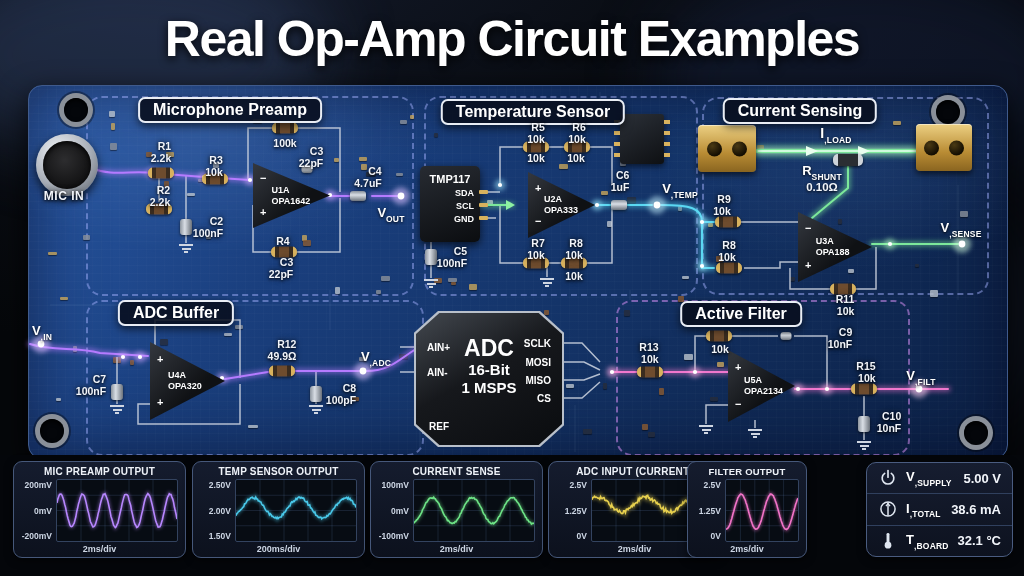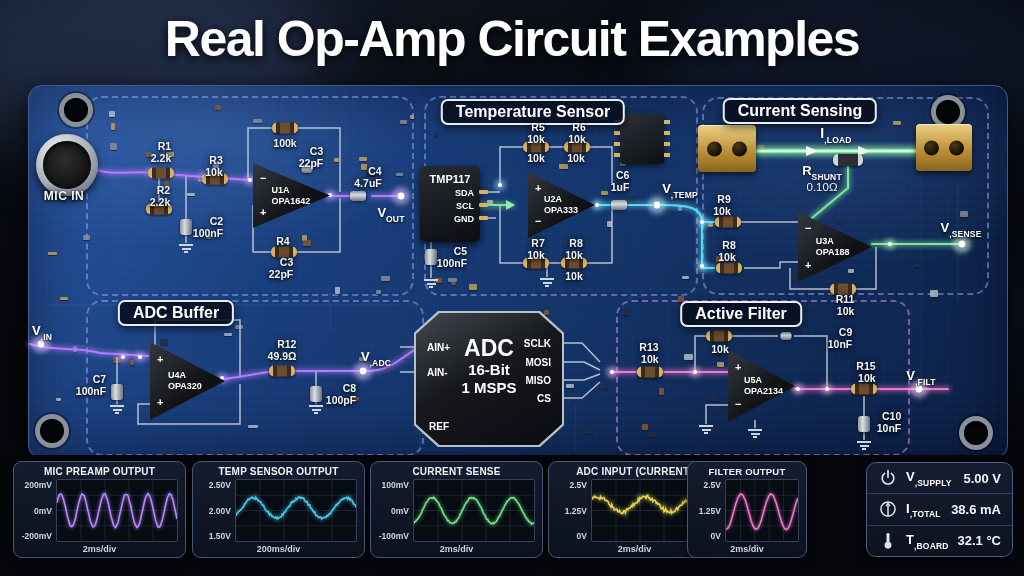--- a/index.html
+++ b/index.html
@@ -86,21 +86,21 @@
     box-shadow:0 3px 8px rgba(0,0,0,.6);}
   .clabel{position:absolute;transform:translate(-50%,-50%);text-align:right;
     color:#f2f5fa;font-weight:700;font-size:10.5px;line-height:1.18;white-space:nowrap;
     text-shadow:0 1px 3px rgba(0,0,0,.95),0 0 6px rgba(0,0,0,.7);}
   .clabel span{display:block;}
   .netpos{position:absolute;transform:translate(-50%,-50%);white-space:nowrap;
     text-shadow:0 1px 3px rgba(0,0,0,.95);}
   .nl{font-weight:700;color:#fff;font-size:13px;}
   .nl sub{font-size:8.5px;position:relative;bottom:-1px;letter-spacing:.2px;}
   .nl.big{font-size:14px;}
-  .rsv{display:block;font-weight:400;color:#f2f5fa;font-size:11.5px;}
+  .rsv{display:block;font-weight:700;color:#f2f5fa;font-size:11.5px;}
   
   .strip{position:absolute;left:0;top:455px;width:1024px;height:121px;background:#04060a;}
   .scope{position:absolute;top:6px;height:97px;border:1.5px solid #46587a;border-radius:9px;
     background:linear-gradient(180deg,#151c2e,#0c111d);display:flex;flex-direction:column;
     padding:4px 7px 3px;box-sizing:border-box;box-shadow:0 2px 8px rgba(0,0,0,.6);}
   .s-title{font-size:10px;font-weight:700;color:#eef2f8;text-align:center;letter-spacing:.2px;}
   .s-body{flex:1;display:flex;margin-top:2px;min-height:0;}
   .s-yt{width:35px;display:flex;flex-direction:column;justify-content:space-between;align-items:flex-end;
     padding:1px 4px 1px 0;font-size:8.5px;font-weight:700;color:#cdd6e4;box-sizing:border-box;}
   .s-plot{flex:1;border:1px solid #33435f;background:#070c13;border-radius:2px;position:relative;}
@@ -472,20 +472,21 @@
   <div class="gnd" style="left:706px;top:425px">
       <i></i>
     </div>
   <div class="gnd" style="left:755px;top:429px">
       <i></i>
     </div>
   <div class="gnd" style="left:864px;top:441px">
       <i></i>
     </div>
 
+  <div class="chip-label" style="left:230px;top:110px">Microphone Preamp</div>
   <div class="chip-label" style="left:533px;top:112px">Temperature Sensor</div>
   <div class="chip-label" style="left:800px;top:111px">Current Sensing</div>
   <div class="chip-label" style="left:176px;top:313px">ADC Buffer</div>
   <div class="chip-label" style="left:741px;top:314px">Active Filter</div>
 
   <div class="clabel" style="left:64px;top:196px;font-size:12px;letter-spacing:.5px">
       <span>MIC IN</span>
     </div>
   <div class="clabel" style="left:161px;top:152px">
       <span>R1</span>

